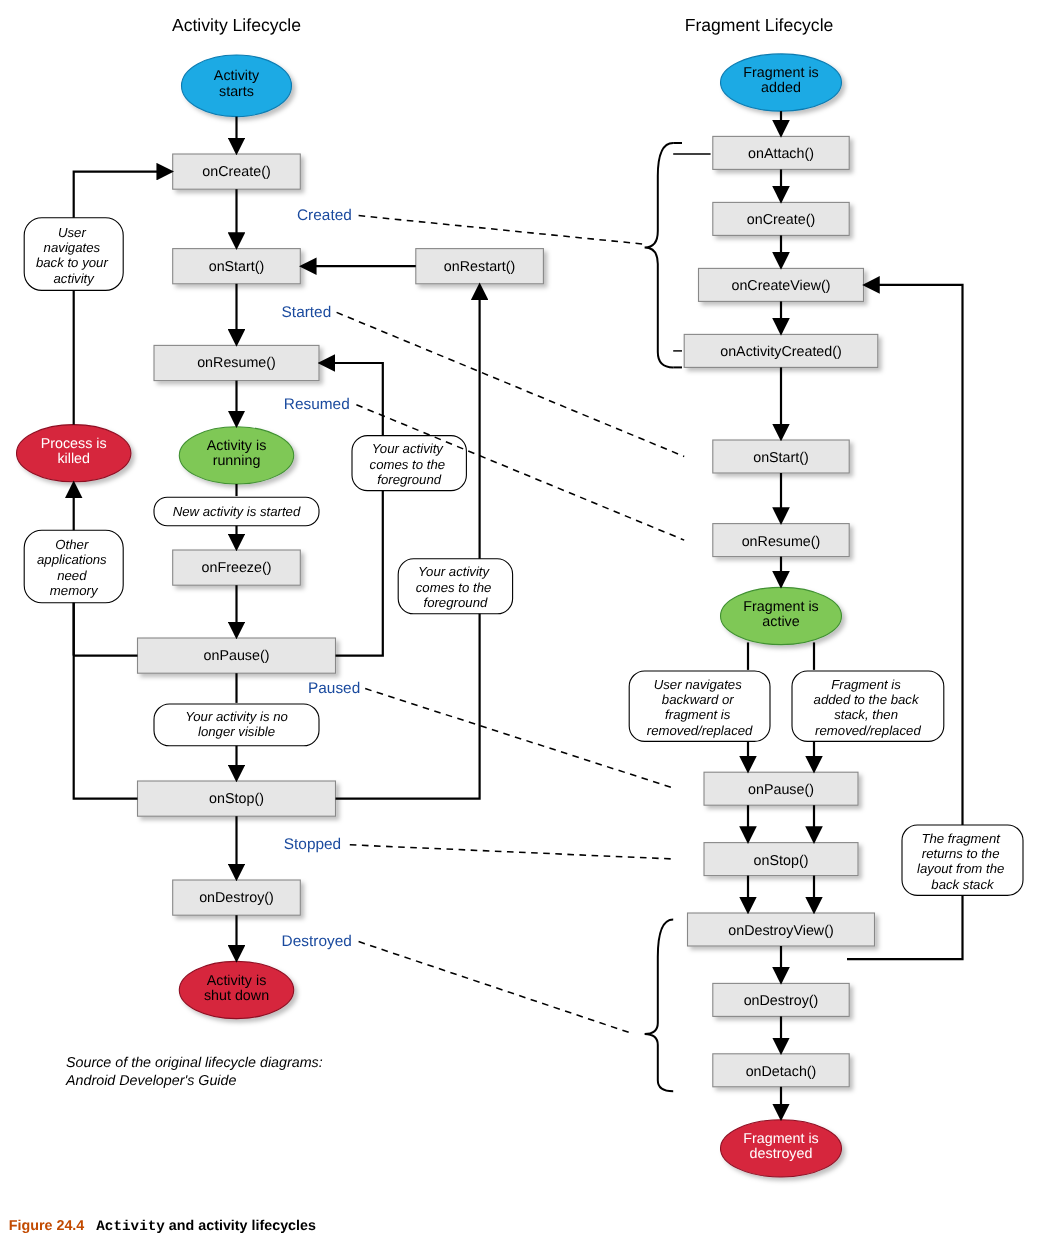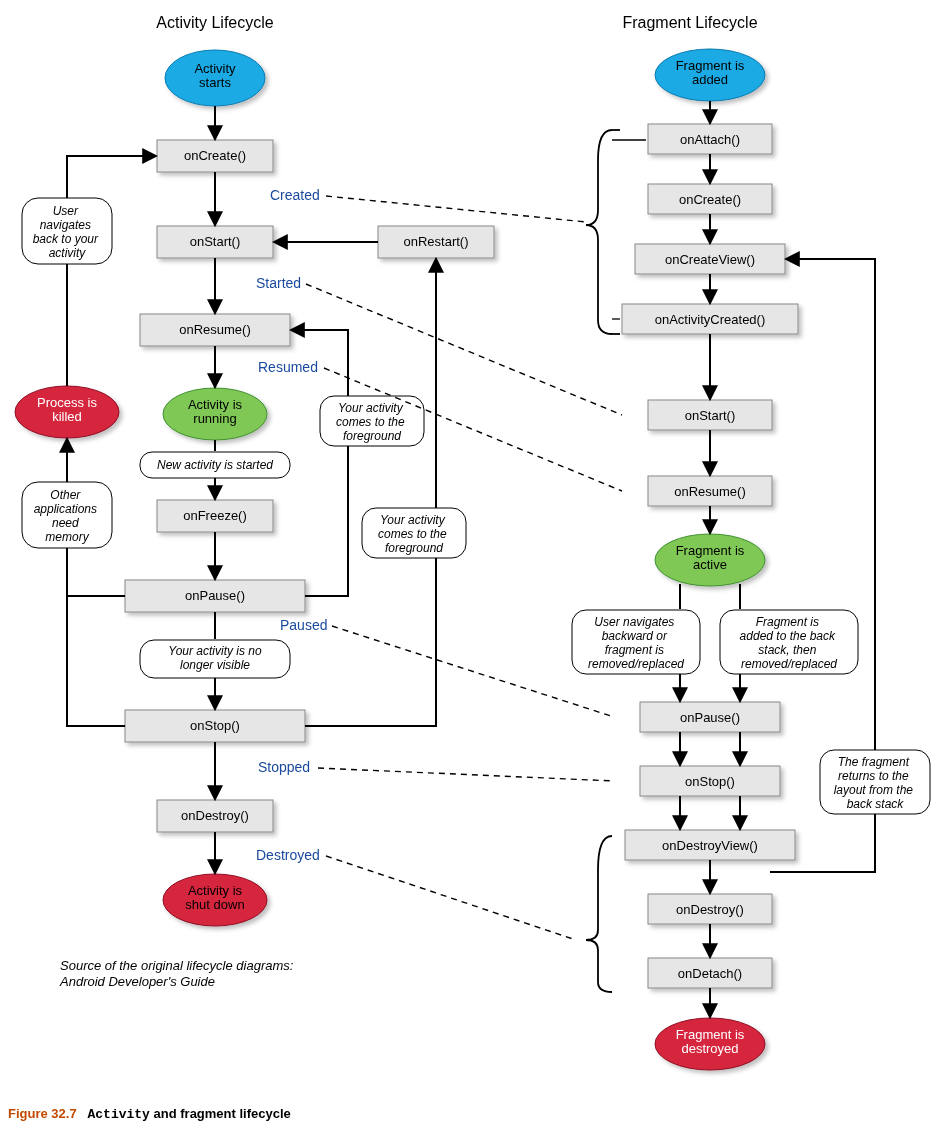--- a/index.html
+++ b/index.html
@@ -265,15 +265,15 @@
   <g fill="none" stroke="#000" stroke-width="1.8">
     <path d="M612,130 L620,130"></path>
     <path d="M612,334 L620,334"></path>
   </g>
 
   <line x1="612" y1="140" x2="646" y2="140" stroke="#000" stroke-width="1.3"></line>
   <line x1="612" y1="319" x2="620" y2="319" stroke="#000" stroke-width="1.3"></line>
 </svg>
 
 <div class="caption">
-  <span class="fig">Figure 32.7</span>
-  &nbsp;&nbsp;<span class="mono">Activity</span><span class="rest"> and fragment lifecycle</span>
+  <span class="fig">Figure 24.4</span>
+  &nbsp;&nbsp;<span class="mono">Activity</span><span class="rest"> and activity lifecycles</span>
 </div>
 
 </body></html>

